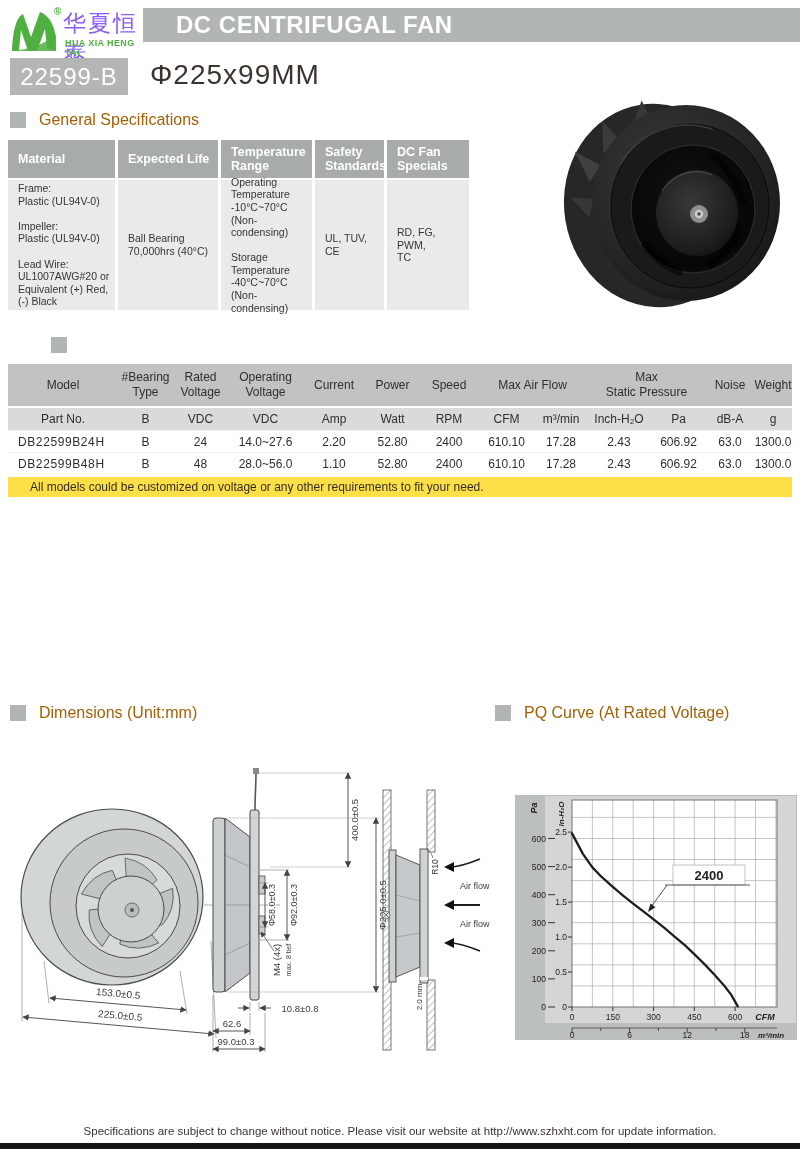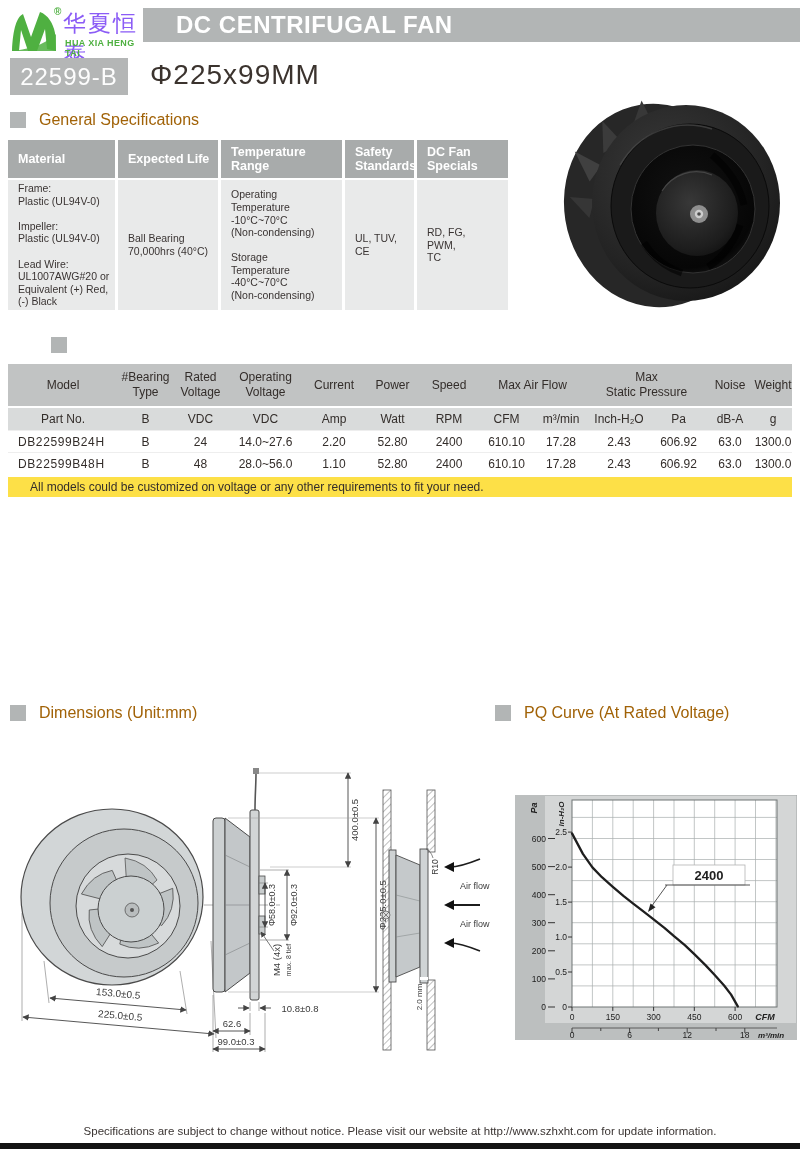--- a/index.html
+++ b/index.html
@@ -127,40 +127,40 @@
 Lead Wire:
 UL1007AWG#20 or
 Equivalent (+) Red,
 (-) Black</div>
     </div>
     <div class="gcol" style="width:100px;">
       <div class="gh pre">Expected Life</div>
       <div class="gb pre">Ball Bearing
 70,000hrs (40°C)</div>
     </div>
-    <div class="gcol" style="width:121px;">
+    <div class="gcol" style="width:91px;">
       <div class="gh pre">Temperature
 Range</div>
       <div class="gb pre">Operating
 Temperature
 -10°C~70°C
 (Non-condensing)
 
 Storage
 Temperature
 -40°C~70°C
 (Non-condensing)</div>
     </div>
     <div class="gcol" style="width:69px;">
       <div class="gh pre">Safety
 Standards</div>
       <div class="gb pre">UL, TUV,
 CE</div>
     </div>
-    <div class="gcol" style="width:91px;justify-content:flex-end;">
+    <div class="gcol" style="width:82px;justify-content:flex-end;">
       <div class="gh pre">DC Fan
 Specials</div>
       <div class="gb pre">RD, FG,
 PWM,
 TC</div>
     </div>
   </div>
 
   <div class="abs sec" style="left:10px;top:337px;flex-direction:column;">
     <div class="sq"></div>

